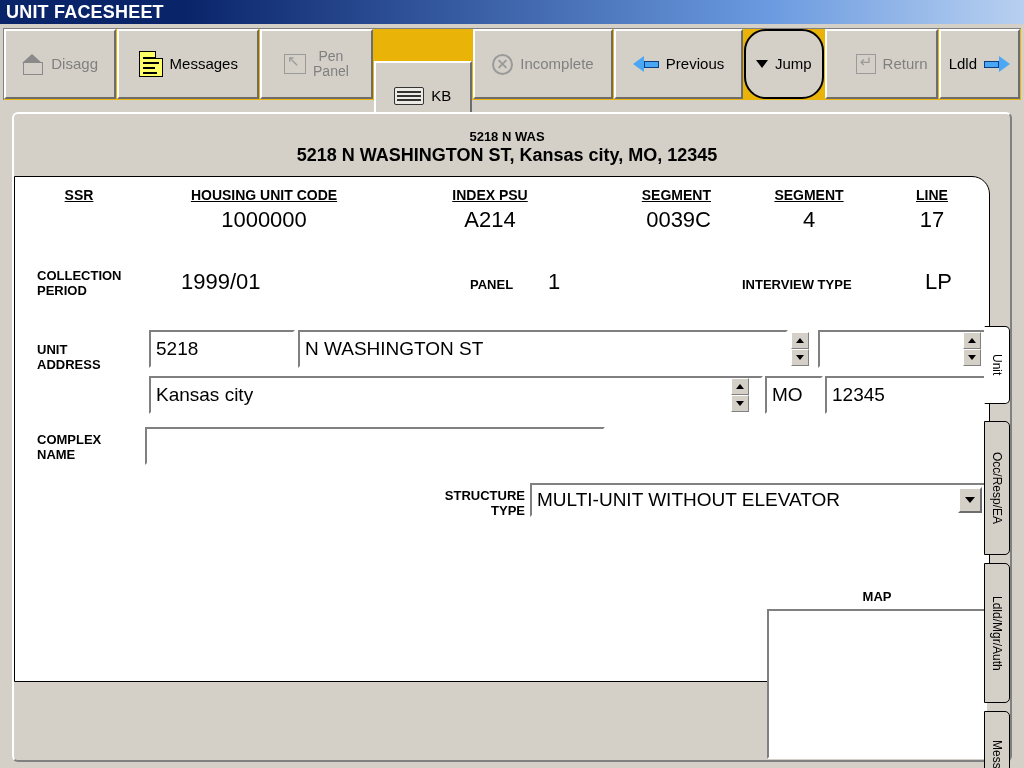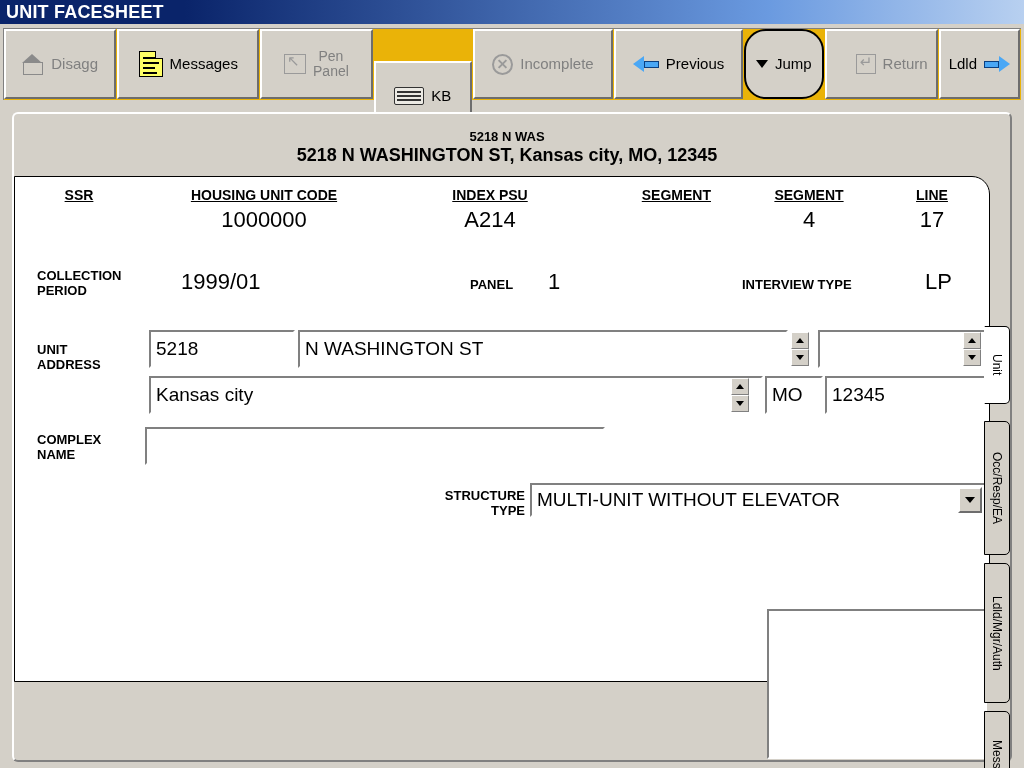--- a/index.html
+++ b/index.html
@@ -306,20 +306,21 @@
         <div class="hdr-col" style="left:139px; width:220px;">
           <span class="h lblU">HOUSING UNIT CODE</span>
           <span class="v valBig">1000000</span>
         </div>
         <div class="hdr-col" style="left:400px; width:150px;">
           <span class="h lblU">INDEX PSU</span>
           <span class="v valBig">A214</span>
         </div>
         <div class="hdr-col" style="left:556px; width:140px;text-align:right;">
           <span class="h lblU">SEGMENT</span>
+          <span class="v valBig">0039C</span>
         </div>
         <div class="hdr-col" style="left:724px; width:140px;">
           <span class="h lblU">SEGMENT</span>
           <span class="v valBig">4</span>
         </div>
         <div class="hdr-col" style="left:872px; width:90px;">
           <span class="h lblU">LINE</span>
           <span class="v valBig">17</span>
         </div>
       </div>
@@ -373,20 +374,21 @@
 
       <div style="position:absolute;left:390px;top:312px;width:120px;text-align:right;" class="lblBold">
         <span style="white-space:pre-line;display:block;line-height:1.15;">STRUCTURE
 TYPE</span>
       </div>
       <div class="combo" style="left:515px; top:306px; width:456px; height:34px;">
         <span>MULTI-UNIT WITHOUT ELEVATOR</span>
         <span class="btn"></span>
       </div>
 
+      <div style="position:absolute;left:752px;top:412px;width:220px;text-align:center;" class="lblBold">MAP</div>
       <div class="mapbox" style="left:752px; top:432px; width:220px; height:150px;"></div>
 
     </div>
 
     <div class="vtabs">
       <div class="vtab" style="top:38px; height:78px; background:#ffffff; border-left-color:#ffffff;">
         <span>Unit</span>
       </div>
       <div class="vtab" style="top:133px; height:134px;">
         <span>Occ/Resp/EA</span>

